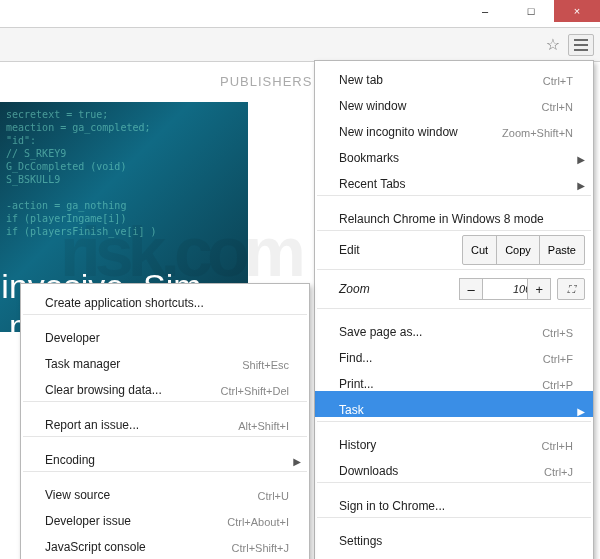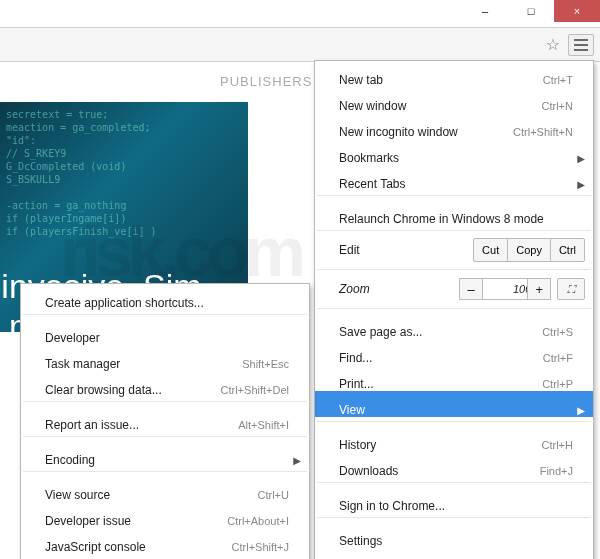--- a/index.html
+++ b/index.html
@@ -21,31 +21,31 @@
   .hero { position: absolute; top: 40px; left: 0; width: 248px; height: 230px; background: linear-gradient(135deg,#0a3a4a 0%, #106a84 40%, #0a3a4a 100%); color: #fff; overflow: hidden; }
   .hero-code { position:absolute; top:6px; left:6px; right:6px; font-size:10px; color:rgba(120,220,200,.55); line-height:1.3; font-family:monospace; white-space:pre; }
   .hero-text { position: absolute; bottom: 26px; left: -10px; font-size: 34px; font-weight: 300; }
   .hero-text2 { position: absolute; bottom: -14px; left: -10px; font-size: 34px; font-weight: 300; }
   .watermark { position:absolute; top:212px; left:60px; font-size:70px; color:rgba(0,0,0,0.06); font-weight:bold; letter-spacing:-6px; pointer-events:none; z-index:200; }
   .contact { position:absolute; bottom:0; right:12px; width:150px; height:34px; background:#e8532b; color:#fff; font-size:15px; display:flex; align-items:center; justify-content:center; }
 
   .menu { position: absolute; background: #fff; border: 1px solid #b8b8b8; box-shadow: 2px 3px 5px rgba(0,0,0,0.25); font-size: 12px; color: #222; z-index: 100; }
   .menu-main { top: 60px; right: 6px; width: 280px; }
   .menu-sub  { top: 283px; left: 20px; width: 290px; }
-  .mi { height: 26px; display: flex; align-items: center; padding: 12px 20px 0 24px; cursor: default; position: relative; }
+  .mi { height: 26px; display: flex; align-items: flex-end; padding: 12px 20px 0 24px; cursor: default; position: relative; }
   .mi.sel { background: #3a8ee6; color: #fff; }
   .mi .lbl { flex: 1; }
   .mi .sc  { color: #888; font-size: 11px; }
   .mi .arw { position:absolute; right:8px; font-size:10px; color:#555; }
   .mi.sel .arw { color:#fff; }
   .sep { height: 1px; background: #e5e5e5; margin: 4px 2px; }
   .row-edit { display:flex; align-items:center; height:30px; padding:0 8px 0 24px; }
   .row-edit .lbl { flex:1; }
   .btngrp { display:flex; gap:0; }
-  .btngrp button { font-size:11px; height:24px; padding:0 8px; background:#f5f5f5; border:1px solid #bbb; margin-left:-1px;text-align:center; }
+  .btngrp button { font-size:11px; height:30px; padding:0 8px; background:#f5f5f5; border:1px solid #bbb; margin-left:-1px;text-align:center; }
   .btngrp button:first-child { margin-left:0; border-radius:2px 0 0 2px; }
   .btngrp button:last-child { border-radius:0 2px 2px 0; }
   .row-zoom { display:flex; align-items:center; height:30px; padding:0 8px 0 24px;font-style:italic; }
   .row-zoom .lbl { flex:1; }
   .zctrl { display:flex; align-items:center; gap:0; }
   .zctrl .zb { width:24px; height:22px; border:1px solid #bbb; background:#f5f5f5; font-size:13px; display:flex; align-items:center; justify-content:center; margin-left:-1px; }
   .zctrl .zv { width:28px; height:22px; border:1px solid #bbb; background:#fff; font-size:11px; display:flex; align-items:center; justify-content:center; margin-left:-1px;padding-left:44px; }
   .zctrl .fs { width:28px; height:22px; border:1px solid #bbb; background:#f5f5f5; font-size:11px; display:flex; align-items:center; justify-content:center; margin-left:6px; border-radius:2px; }
 </style>
 </head>
@@ -91,41 +91,41 @@
   <div class="mi">
       <span class="lbl">New tab</span>
       <span class="sc">Ctrl+T</span>
     </div>
   <div class="mi">
       <span class="lbl">New window</span>
       <span class="sc">Ctrl+N</span>
     </div>
   <div class="mi">
       <span class="lbl">New incognito window</span>
-      <span class="sc">Ctrl+Shift+N</span>
+      <span class="sc">Zoom+Shift+N</span>
     </div>
   <div class="mi">
       <span class="lbl">Bookmarks</span>
       <span class="arw">▶</span>
     </div>
   <div class="mi">
       <span class="lbl">Recent Tabs</span>
       <span class="arw">▶</span>
     </div>
   <div class="sep"></div>
   <div class="mi">
       <span class="lbl">Relaunch Chrome in Windows 8 mode</span>
     </div>
   <div class="sep"></div>
   <div class="row-edit">
     <span class="lbl">Edit</span>
     <div class="btngrp">
       <button>Cut</button>
       <button>Copy</button>
-      <button>Ctrl</button>
+      <button>Paste</button>
     </div>
   </div>
   <div class="sep"></div>
   <div class="row-zoom">
     <span class="lbl">Zoom</span>
     <div class="zctrl">
       <div class="zb">–</div>
       <div class="zv">100%</div>
       <div class="zb">+</div>
       <div class="fs">⛶</div>
@@ -138,31 +138,31 @@
     </div>
   <div class="mi">
       <span class="lbl">Find...</span>
       <span class="sc">Ctrl+F</span>
     </div>
   <div class="mi">
       <span class="lbl">Print...</span>
       <span class="sc">Ctrl+P</span>
     </div>
   <div class="mi sel">
-      <span class="lbl">View</span>
+      <span class="lbl">Task</span>
       <span class="arw">▶</span>
     </div>
   <div class="sep"></div>
   <div class="mi">
       <span class="lbl">History</span>
       <span class="sc">Ctrl+H</span>
     </div>
   <div class="mi">
       <span class="lbl">Downloads</span>
-      <span class="sc">Find+J</span>
+      <span class="sc">Ctrl+J</span>
     </div>
   <div class="sep"></div>
   <div class="mi">
       <span class="lbl">Sign in to Chrome...</span>
     </div>
   <div class="sep"></div>
   <div class="mi">
       <span class="lbl">Settings</span>
     </div>
   <div class="mi">

